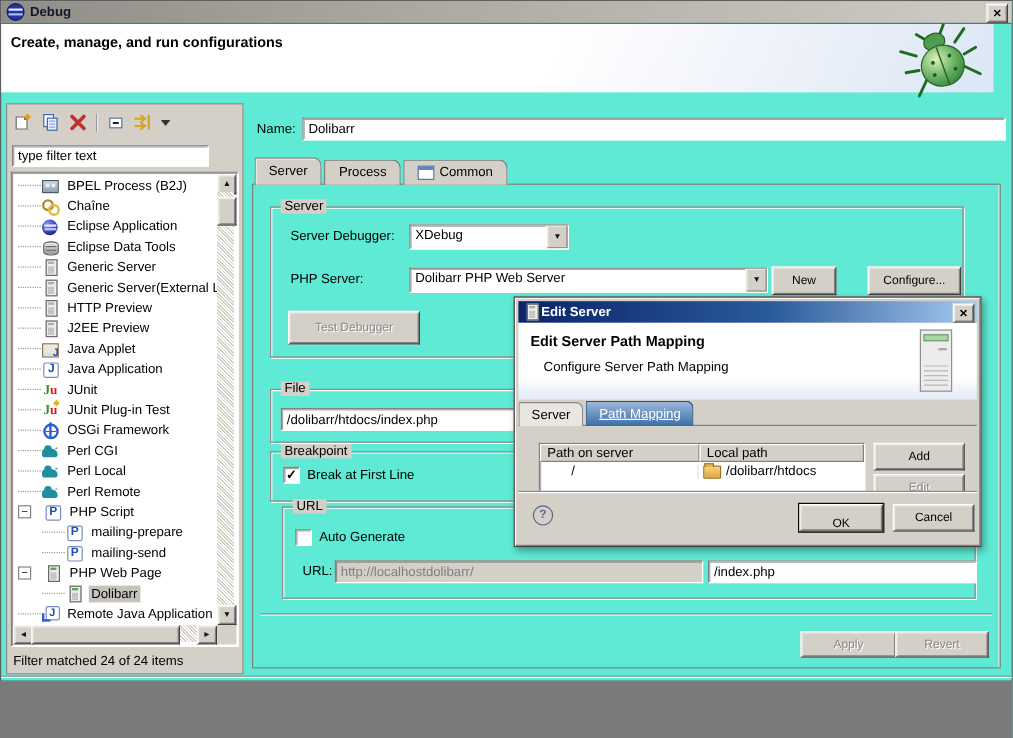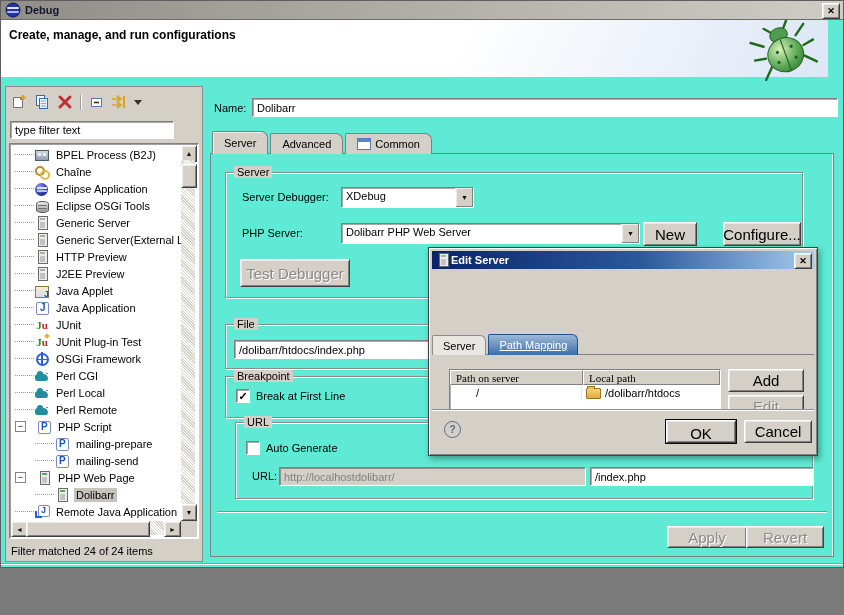--- a/index.html
+++ b/index.html
@@ -2,21 +2,21 @@
 <html><head>
 <meta charset="utf-8">
 <style>
   html,body{margin:0;padding:0;background:#7a7a7a;}
   #win{position:relative;width:844px;height:568px;background:#5eead4;overflow:hidden;
        font-family:"Liberation Sans",sans-serif;font-size:11px;color:#000;
        box-shadow:inset 0 0 0 1px #5f5f5f;}
   .btn{position:absolute;display:flex;align-items:center;justify-content:center;background:#d4d0c8;
        border:1px solid;border-color:#ffffff #404040 #404040 #ffffff;
        box-shadow:inset 1px 1px 0 #eceae6, inset -1px -1px 0 #808080;
-       font-size:15px;cursor:default;user-select:none;}
+       font-size:10px;cursor:default;user-select:none;}
   .btn.default{outline:1px solid #0a0a0a;align-items:flex-end;}
   .btn.disabled{color:#8a8a8a;text-shadow:1px 1px 0 #fff;}
   .combo{position:absolute;display:flex;background:#fff;border:1px solid;border-color:#808080 #fff #fff #808080;
          box-shadow:inset 1px 1px 0 rgba(64,64,64,.45);}
   .combo-val{flex:1;padding:2px 4px;white-space:nowrap;overflow:hidden;}
   .combo-btn{width:17px;display:flex;align-items:center;justify-content:center;background:#d4d0c8;
              border-left:1px solid #fff;box-shadow:inset -1px -1px 0 #808080,inset 1px 1px 0 #eceae6;
              font-size:7px;color:#111;}
   .txt{position:absolute;background:#fff;border:1px solid;border-color:#808080 #fff #fff #808080;
        box-shadow:inset 1px 1px 0 rgba(64,64,64,.45);font:11px "Liberation Sans",sans-serif;padding:1px 4px;outline:none;}
@@ -136,21 +136,21 @@
   #dlg-close{position:absolute;right:2px;top:2px;width:16px;height:14px;font-size:9px;font-weight:bold;color:#000;}
   #dlg-head{position:absolute;left:3px;top:21px;right:3px;height:64px;background:linear-gradient(180deg,#ffffff 70%,#e2eaf6);}
   #dlg-head .h1{position:absolute;left:10px;top:8px;font-size:12px;font-weight:bold;}
   #dlg-head .h2{position:absolute;left:21px;top:31px;}
   #dlg-tabs{position:absolute;left:3px;top:85px;right:3px;height:21px;border-bottom:1px solid #808080;display:flex;align-items:flex-end;}
   .dtab{height:19px;padding:0 10px;display:flex;align-items:center;background:#e8e6e0;border:1px solid #8c8c8c;border-bottom:none;
         border-radius:2px 6px 0 0;margin-right:2px;position:relative;top:1px;}
   .dtab.active{background:linear-gradient(180deg,#9cb8d8,#3c6ea8);color:#fff;border-color:#24518a;text-decoration:underline;height:20px;}
   #maptable{position:absolute;left:20px;top:121px;width:270px;height:44px;background:#fff;overflow:hidden;
             border:1px solid;border-color:#808080 #fff #fff #808080;box-shadow:inset 1px 1px 0 rgba(64,64,64,.4);z-index:1;}
-  .mhead{display:flex;height:15px;font-family:Liberation Serif, serif;}
+  .mhead{display:flex;height:15px;}
   .mhc{background:#d4d0c8;border-top:1px solid #fff;border-left:1px solid #fff;border-right:1px solid #808080;border-bottom:1px solid #808080;
        padding:0 5px;display:flex;align-items:center;}
   .mhc.c1{width:121px;}
   .mhc.c2{flex:1;}
   .mrow{display:flex;height:16px;align-items:center;}
   .mc1{width:132px;padding-left:26px;border-right:1px solid #e2e2e2;box-sizing:border-box;}
   .mc2{flex:1;display:flex;align-items:center;gap:4px;padding-left:4px;}
   .folder{position:relative;width:13px;height:9px;background:linear-gradient(#f7d27a,#e2a83c);border:1px solid #9a7420;border-radius:1px;}
   .folder::before{content:"";position:absolute;left:0;top:-3px;width:6px;height:2px;background:#e9bb55;border:1px solid #9a7420;border-bottom:none;}
   #dlg-add{left:299px;top:121px;width:74px;height:21px;z-index:1;}
@@ -272,21 +272,21 @@
             <span class="tlabel">Chaîne</span>
           </div>
           <div class="trow">
             <span class="dash"></span>
             <span class="ticon i-eclipse"></span>
             <span class="tlabel">Eclipse Application</span>
           </div>
           <div class="trow">
             <span class="dash"></span>
             <span class="ticon i-database"></span>
-            <span class="tlabel">Eclipse OSGi Tools</span>
+            <span class="tlabel">Eclipse Data Tools</span>
           </div>
           <div class="trow">
             <span class="dash"></span>
             <span class="ticon i-server"></span>
             <span class="tlabel">Generic Server</span>
           </div>
           <div class="trow">
             <span class="dash"></span>
             <span class="ticon i-server"></span>
             <span class="tlabel">Generic Server(External La</span>
@@ -399,21 +399,21 @@
 
   <div id="cfg">
     <span class="lbl" style="left:6px;top:16px">Name:</span>
     <input id="name-input" class="txt" value="Dolibarr" style="">
 
     <div id="tabs">
       <div class="tab active">
           <span>Server</span>
         </div>
       <div class="tab">
-          <span>Advanced</span>
+          <span>Process</span>
         </div>
       <div class="tab">
         <span class="tbl-icon"></span>
         <span>Common</span>
       </div>
     </div>
 
     <div id="content">
 
       <div id="grp-server" class="grp">
@@ -470,20 +470,32 @@
   </div>
 
   <div id="dlg">
     <div id="dlg-title">
       <span class="ticon i-server" style="margin-left:3px"></span>
       <span>Edit Server</span>
       <div id="dlg-close" class="btn">
         <span>✕</span>
       </div>
     </div>
+    <div id="dlg-head">
+      <span class="h1">Edit Server Path Mapping</span>
+      <span class="h2">Configure Server Path Mapping</span>
+      <svg width="40" height="56" viewBox="0 0 40 56" style="position:absolute;right:14px;top:4px">
+        <rect x="7" y="2" width="26" height="51" fill="#ececec" stroke="#909090"></rect>
+        <rect x="10" y="6" width="20" height="5" fill="#a9d6a9" stroke="#6a9a6a"></rect>
+        <rect x="22" y="17" width="7" height="2" fill="#aaa"></rect>
+        <g stroke="#b8b8b8">
+            <path d="M10 32h20M10 36h20M10 40h20M10 44h20M10 48h20"></path>
+          </g>
+      </svg>
+    </div>
     <div id="dlg-tabs">
       <div class="dtab">
           <span>Server</span>
         </div>
       <div class="dtab active">
           <span>Path Mapping</span>
         </div>
     </div>
     <div id="maptable">
       <div class="mhead">

